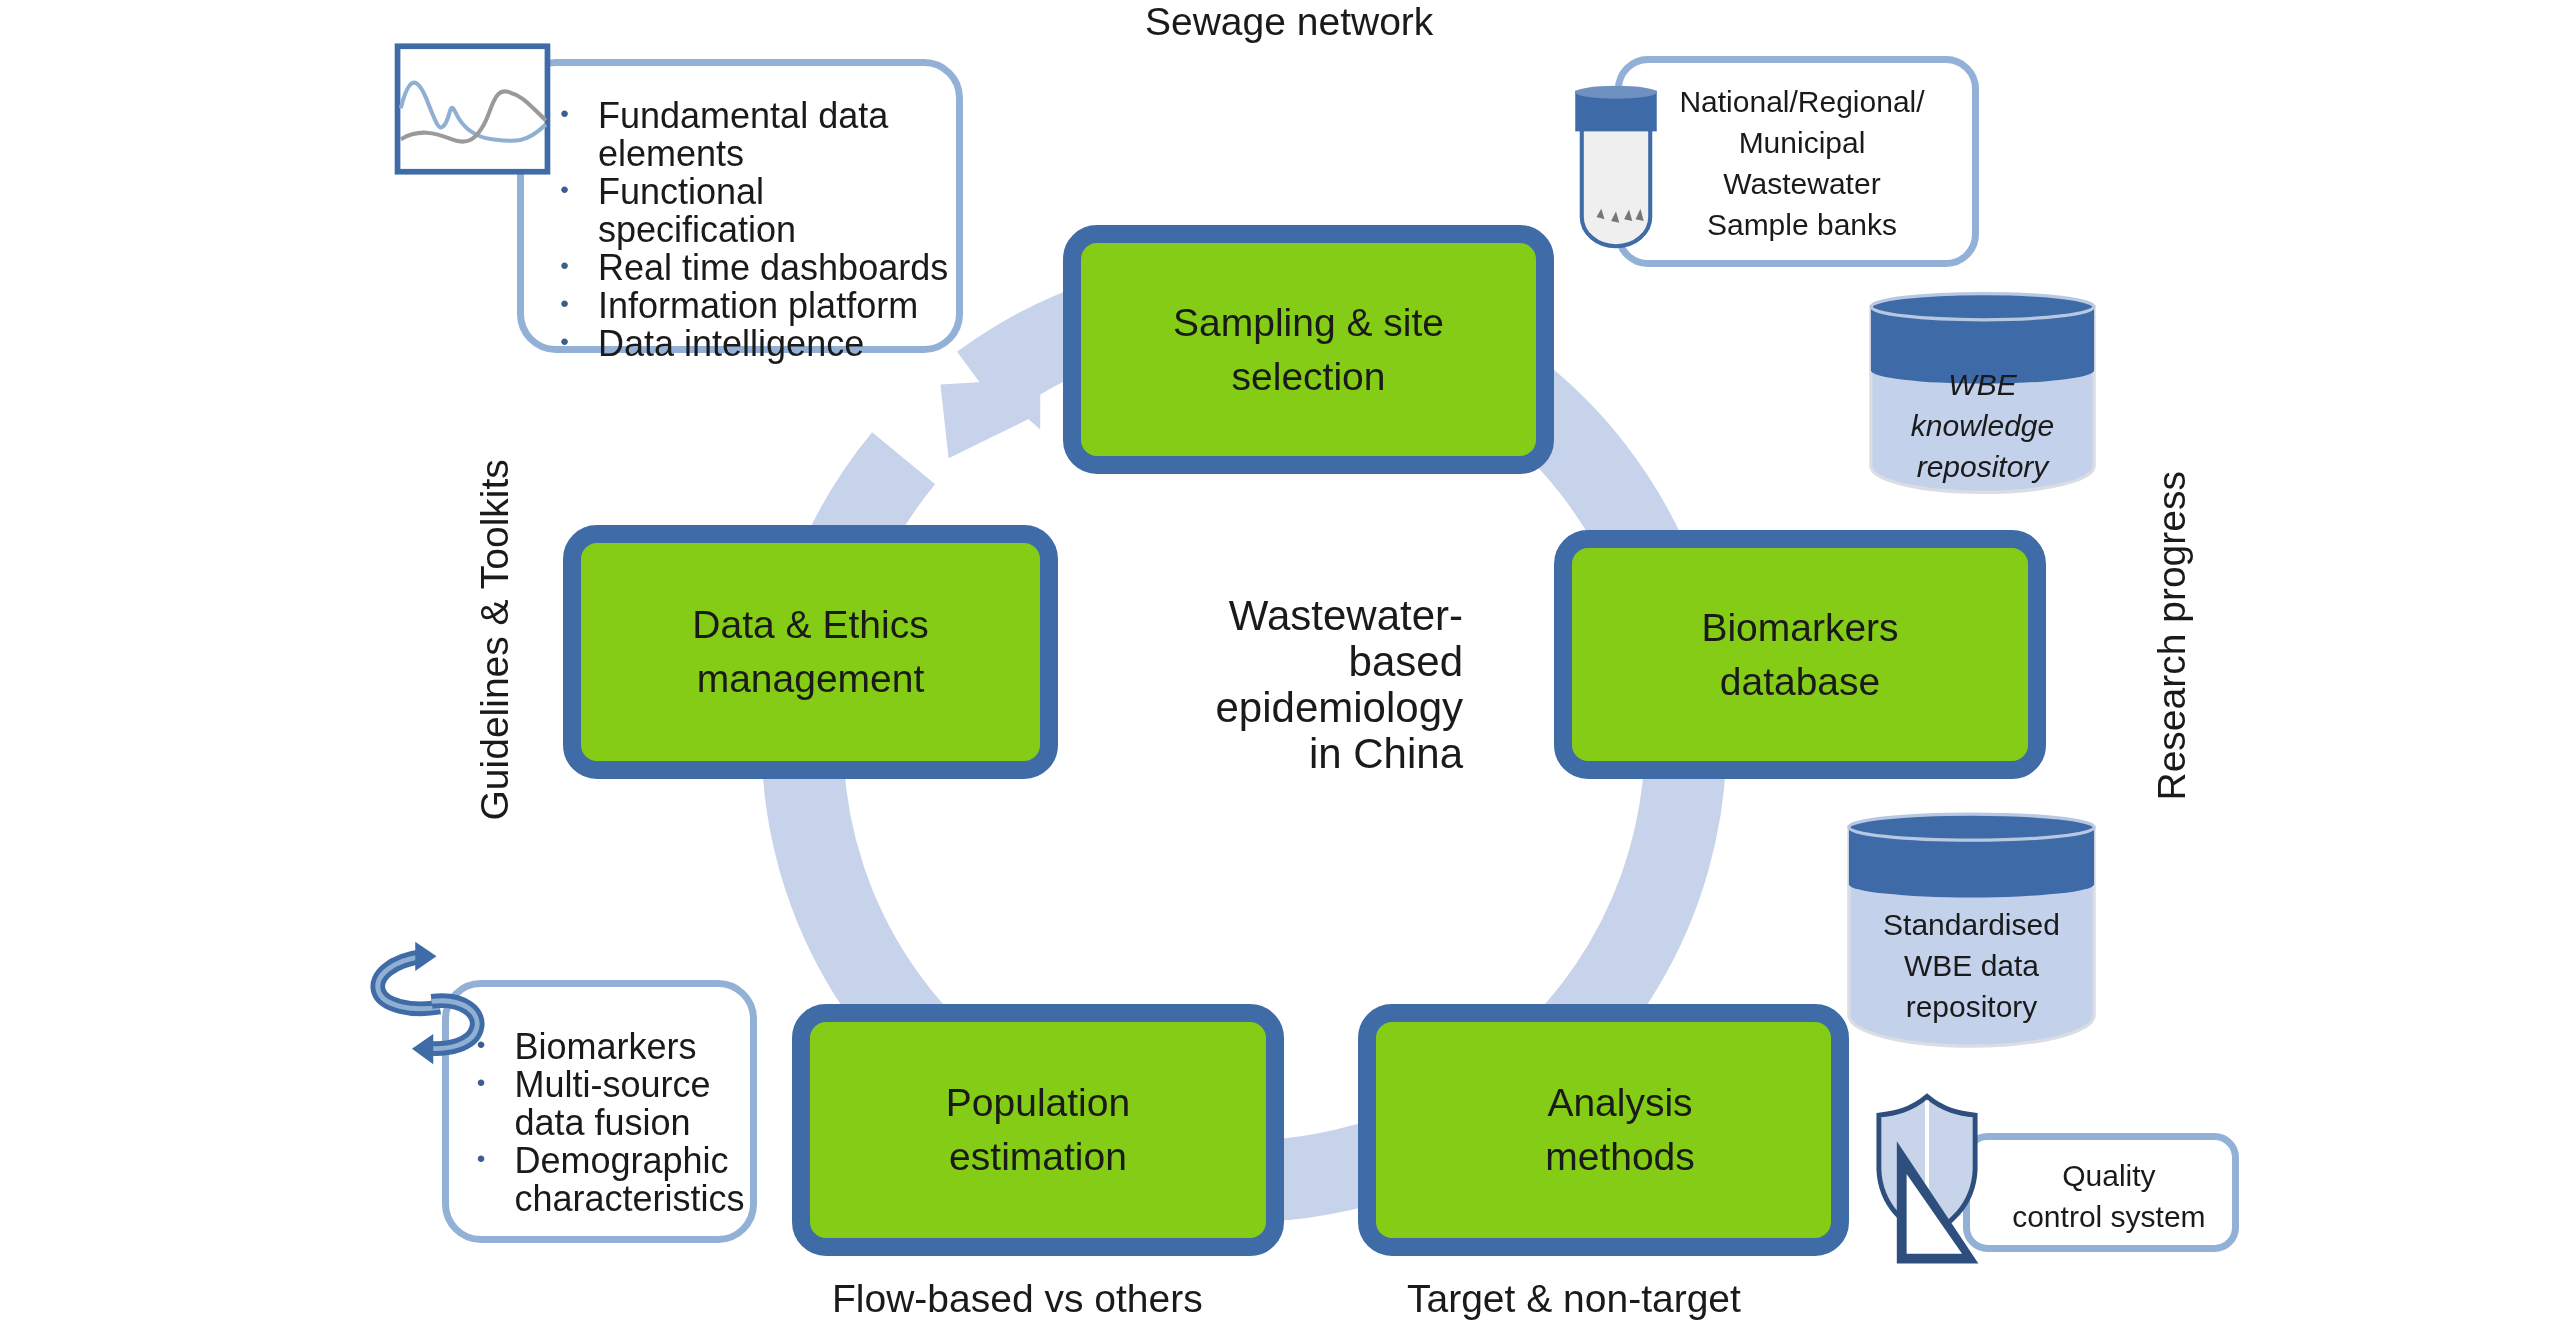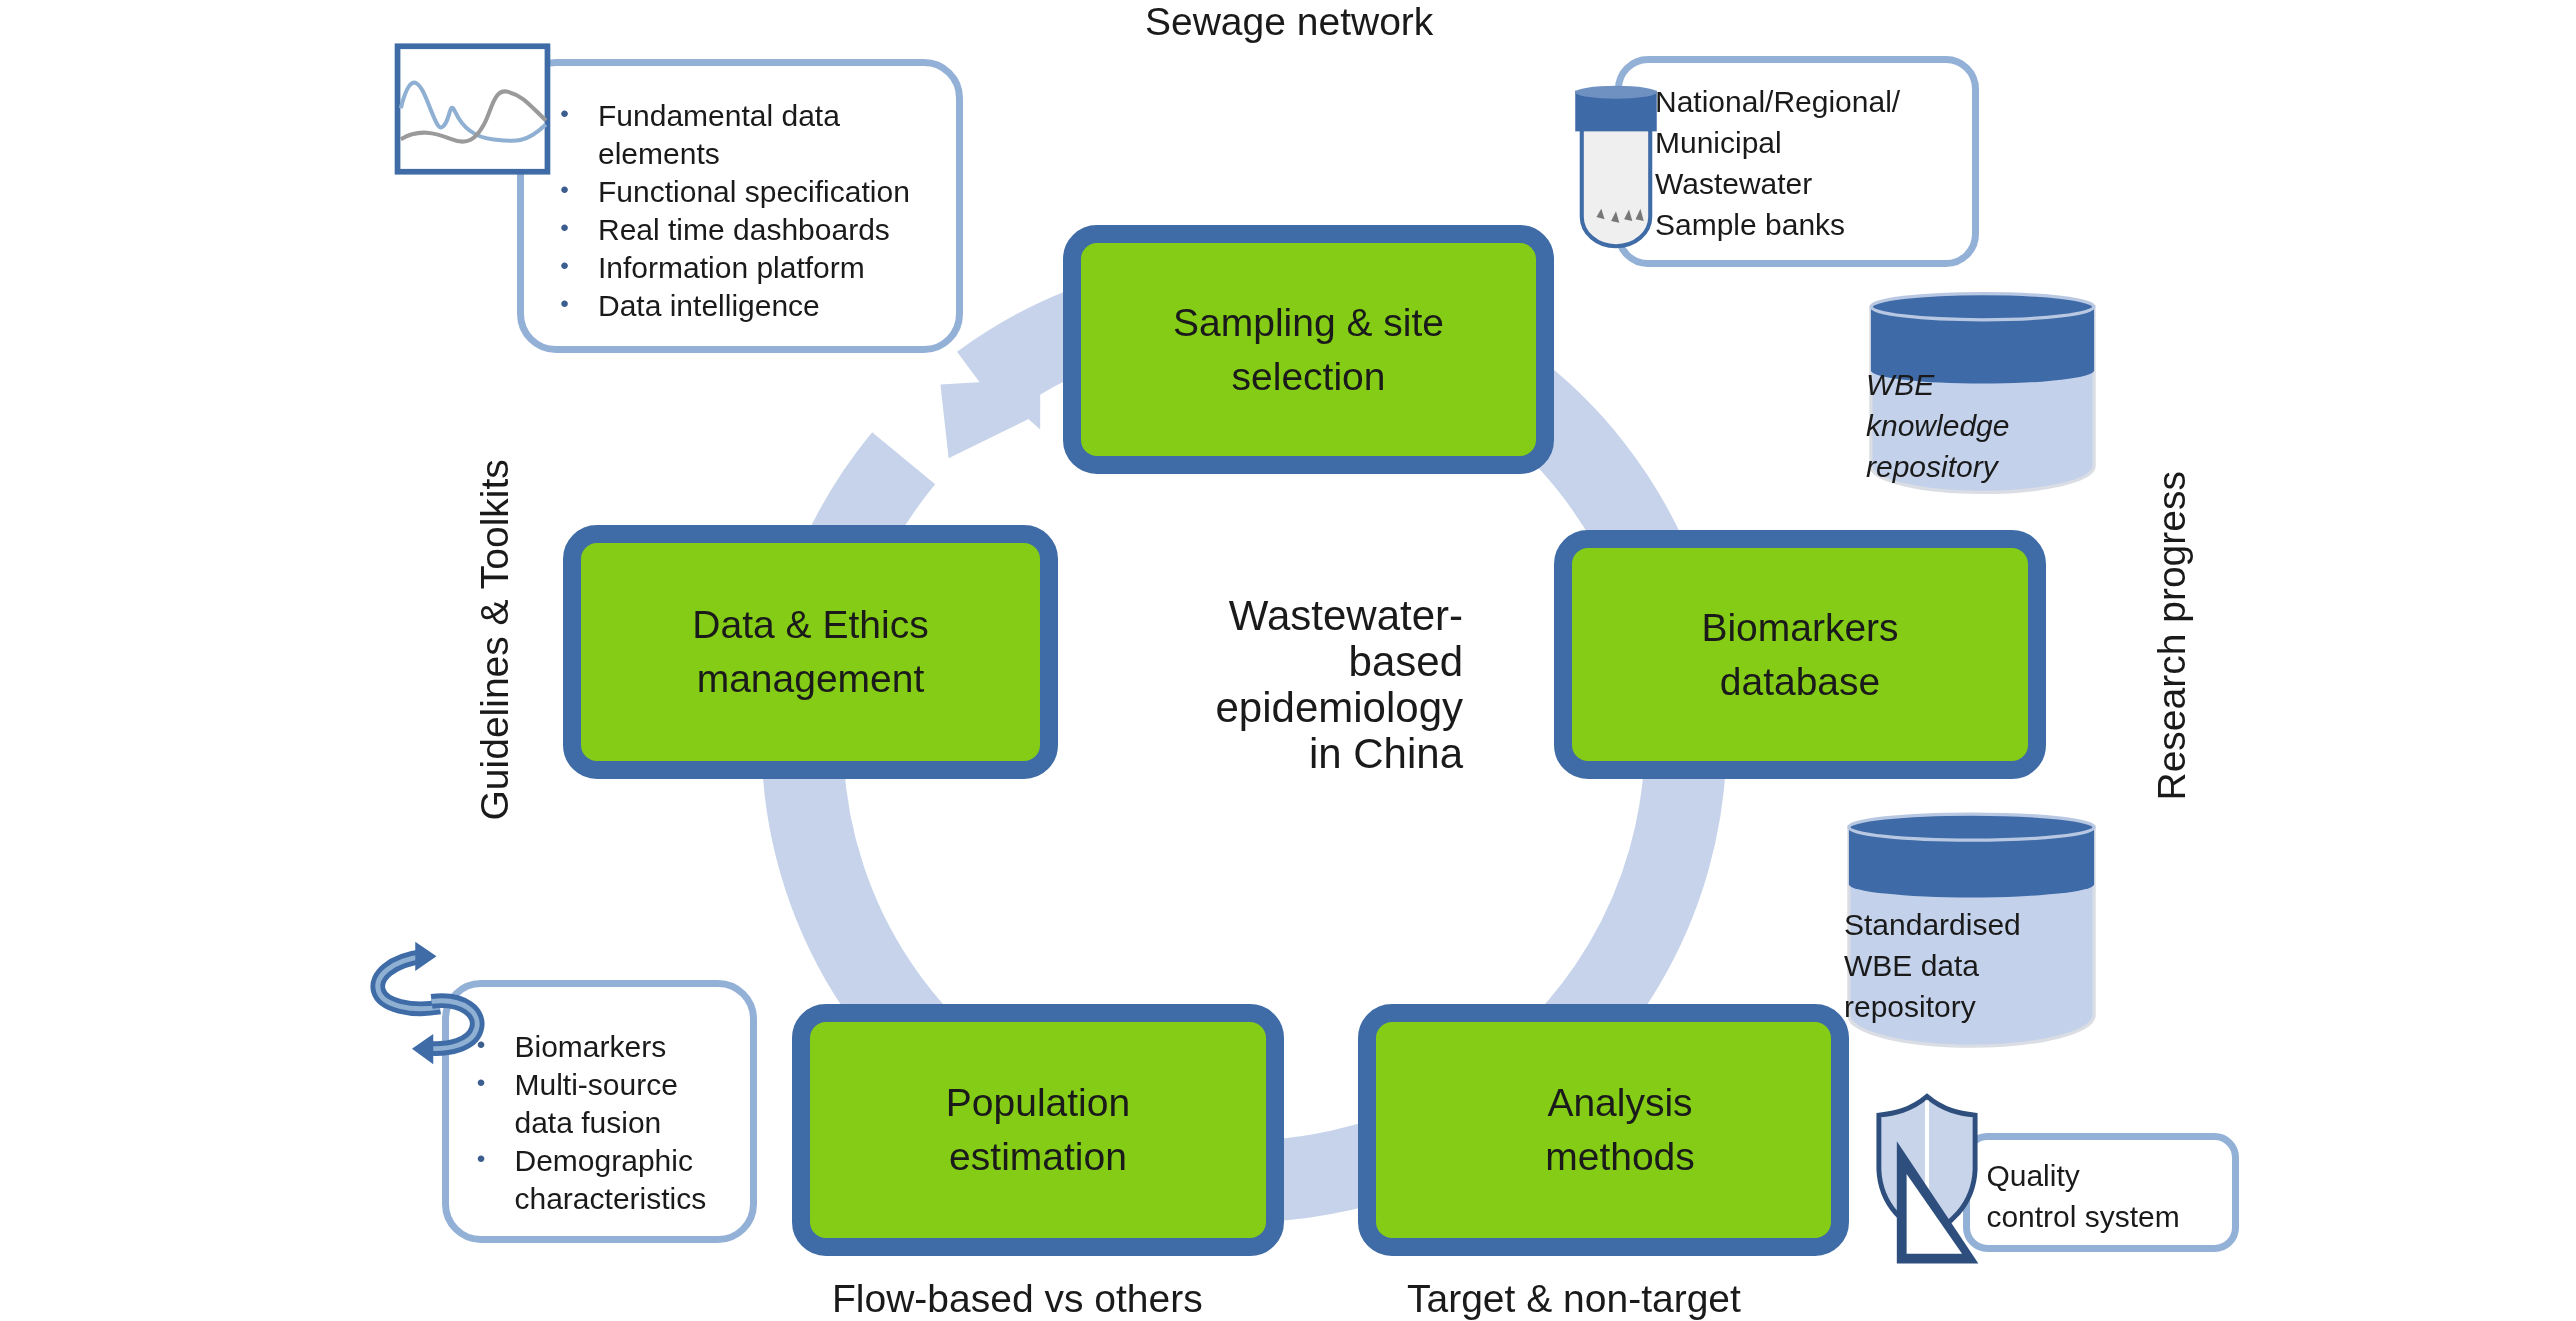--- a/index.html
+++ b/index.html
@@ -5,26 +5,26 @@
   html, body { margin:0; padding:0; background:#ffffff; }
   body { width:2576px; height:1322px; position:relative; overflow:hidden;
          font-family:"Liberation Sans", "DejaVu Sans", sans-serif; color:#1a1a1a; }
   .abs { position:absolute; }
   svg.bg { position:absolute; left:0; top:0; }
   .main-box { position:absolute; box-sizing:border-box; border:18px solid #3F6CA6; border-radius:34px;
               background:#84cc16; display:flex; align-items:center; justify-content:center; text-align:center; }
   .main-box span { font-size:39px; line-height:54px; white-space:pre-line; }
   .info-box { position:absolute; box-sizing:border-box; border:7.4px solid #93B1D6; border-radius:39px; background:#ffffff; }
   .bullets { list-style:none; margin:0; padding:0; position:absolute; }
-  .bullets li { position:relative; font-size:30px; line-height:38px; padding-left:41px; }
+  .bullets li { position:relative; font-size:36px; line-height:38px; padding-left:41px; }
   .bullets li::before { content:"•"; position:absolute; left:3.3px; top:-1.6px; color:#3B5E8E; font-size:24.5px; }
   .label { position:absolute; font-size:39px; white-space:nowrap; }
   .vlabel { position:absolute; font-size:39px; white-space:nowrap; transform-origin:center center; }
   .center-text { position:absolute; text-align:right; font-size:42px; line-height:46px; white-space:pre-line; }
-  .cyl-text { position:absolute; font-size:30px; line-height:41px; white-space:pre-line; }
+  .cyl-text { position:absolute; text-align:center; font-size:30px; line-height:41px; white-space:pre-line; }
 </style>
 </head>
 <body>
 
 <svg class="bg" width="2576" height="1322" viewBox="0 0 3150 1616">
 
   <path d="M 1200 470 A 540 540 0 1 1 1105 560" fill="none" stroke="#C6D3EA" stroke-width="100"></path>
 
   <polygon points="1192,420 1272,440 1272,525 1205,465" fill="#C6D3EA"></polygon>
   <polygon points="1150,470 1232,465 1262,510 1160,560" fill="#C6D3EA"></polygon>

